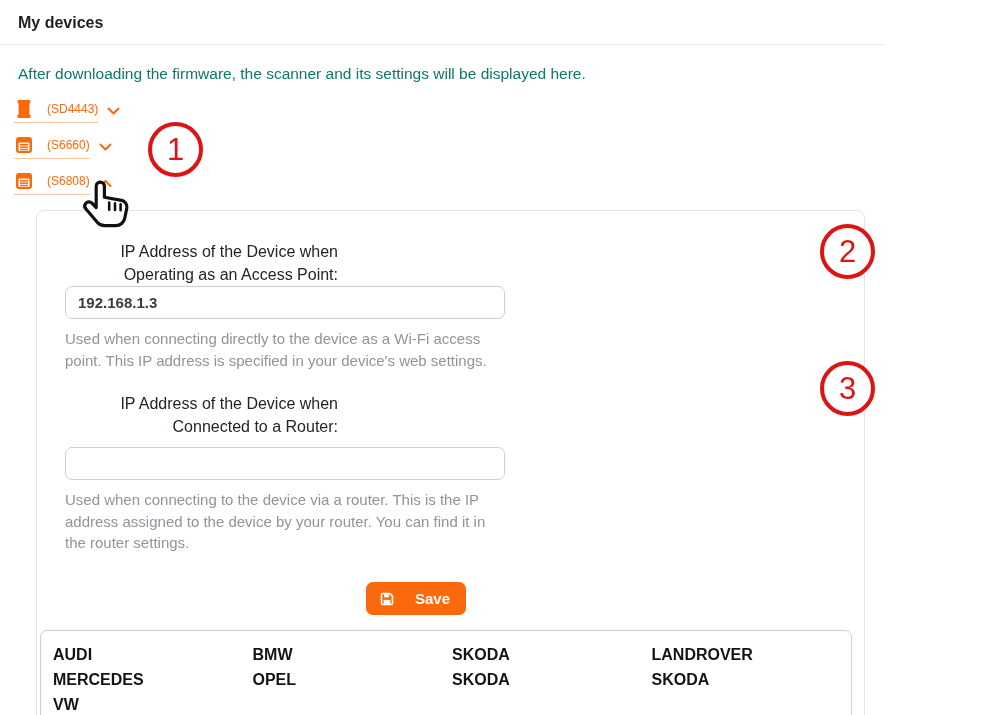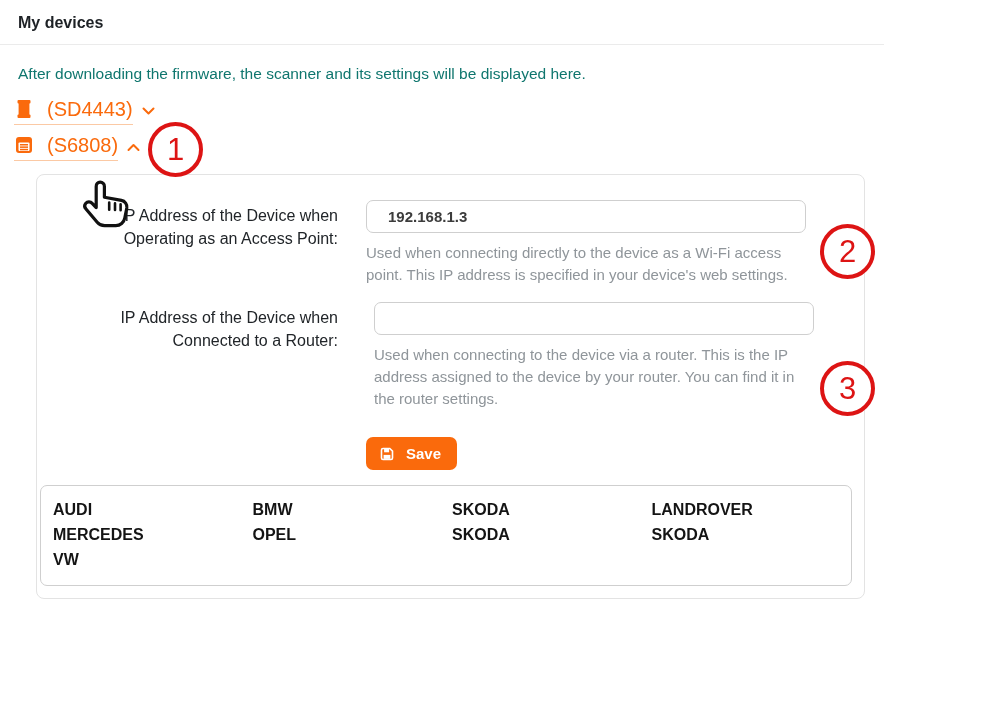--- a/index.html
+++ b/index.html
@@ -13,44 +13,44 @@
   .page-title{ font-size:16px; font-weight:700; color:#1d2125; }
   
   .intro{ margin:20px 18px 0; font-size:15.5px; color:#0f766e; }
   
   .device-list{ margin:10px 0 0 14px; }
   .device-row{ height:36px; display:flex; align-items:center; }
   .device-link{
     display:inline-flex; align-items:center; gap:13px; text-decoration:none;
     border-bottom:1px solid #fbc9a4; padding-bottom:3px; cursor:pointer;
   }
-  .device-label{ font-size:20px; color:#fa6a0c; }
+  .device-label{ font-size:12px; color:#fa6a0c; }
   .chev{ margin-left:9px; display:inline-flex; align-items:center; cursor:pointer; }
   .dev-icon{ display:inline-flex; }
   
   .panel{
     margin:9px 19px 0 36px; border:1px solid #e3e3e3; border-radius:8px;
     padding:25px 0 12px; background:#fff;
   }
-  .form-row{ display:flex; align-items:flex-start; }
+  .form-row{ display:flex; align-items:flex-start;flex-direction:column; }
   .form-row + .form-row{ margin-top:16px;gap:8px; }
   .form-label{
     width:258px; margin-left:43px; flex-shrink:0; text-align:right;
     font-size:16px; line-height:1.42; color:#212529; padding-top:5px;
   }
   .form-field{ margin-left:28px; width:440px; }
   .ip-input{
     width:440px; height:33px; border:1px solid #cfcfcf; border-radius:7px;
-    padding:0 21px; font-size:15px; font-weight:600; color:#3c3c3c;
+    padding:0 12px; font-size:15px; font-weight:600; color:#3c3c3c;
     font-family:"Liberation Sans", sans-serif; outline:none; background:#fff;
   }
   .help-text{ margin-top:9px; max-width:424px; font-size:15px; line-height:1.46; color:#8f959a; }
   .save-row{ margin:28px 0 0 329px; }
   .save-btn{
-    display:inline-flex; align-items:center; gap:11px; border:none; cursor:pointer;
+    display:inline-flex; align-items:center; gap:20px; border:none; cursor:pointer;
     background:#fa6a0c; color:#fff; font-weight:700; font-size:15px;
     padding:8px 16px 8px 13px; border-radius:7px; font-family:"Liberation Sans", sans-serif;
   }
   
   .brands-box{
     margin:15px 12px 0 3px; border:1px solid #cfcfcf; border-radius:7px;
     padding:11px 0 13px 12px; display:flex;
   }
   .brand-col{ width:234px; }
   .brand-item{ display:block; font-size:16px; font-weight:700; line-height:25px; color:#141414; }
@@ -91,33 +91,52 @@
           </svg>
         </span>
         <span class="device-label">(SD4443)</span>
       </a>
       <span class="chev">
         <svg width="13" height="9" viewBox="0 0 13 9">
             <polyline points="1.5,1.5 6.5,6.5 11.5,1.5" fill="none" stroke="#fa6a0c" stroke-width="2" stroke-linecap="round" stroke-linejoin="round"></polyline>
           </svg>
       </span>
     </div>
-
 
     <div class="device-row">
       <a class="device-link">
         <span class="dev-icon">
           <svg width="20" height="20" viewBox="0 0 20 20">
             <rect x="2" y="2" width="16" height="16" rx="3" fill="#fa6a0c"></rect>
             <rect x="4.5" y="7.5" width="11" height="8.5" rx="1" fill="#fff"></rect>
             <rect x="6" y="9" width="8" height="1.5" fill="#fa6a0c"></rect>
             <rect x="6" y="11.4" width="8" height="1.5" fill="#fa6a0c"></rect>
             <rect x="6" y="13.8" width="8" height="1.5" fill="#fa6a0c"></rect>
           </svg>
         </span>
+        <span class="device-label">(S6660)</span>
+      </a>
+      <span class="chev">
+        <svg width="13" height="9" viewBox="0 0 13 9">
+            <polyline points="1.5,1.5 6.5,6.5 11.5,1.5" fill="none" stroke="#fa6a0c" stroke-width="2" stroke-linecap="round" stroke-linejoin="round"></polyline>
+          </svg>
+      </span>
+    </div>
+
+    <div class="device-row">
+      <a class="device-link">
+        <span class="dev-icon">
+          <svg width="20" height="20" viewBox="0 0 20 20">
+            <rect x="2" y="2" width="16" height="16" rx="3" fill="#fa6a0c"></rect>
+            <rect x="4.5" y="7.5" width="11" height="8.5" rx="1" fill="#fff"></rect>
+            <rect x="6" y="9" width="8" height="1.5" fill="#fa6a0c"></rect>
+            <rect x="6" y="11.4" width="8" height="1.5" fill="#fa6a0c"></rect>
+            <rect x="6" y="13.8" width="8" height="1.5" fill="#fa6a0c"></rect>
+          </svg>
+        </span>
         <span class="device-label">(S6808)</span>
       </a>
       <span class="chev">
         <svg width="13" height="9" viewBox="0 0 13 9">
             <polyline points="1.5,7 6.5,2 11.5,7" fill="none" stroke="#fa6a0c" stroke-width="2" stroke-linecap="round" stroke-linejoin="round"></polyline>
           </svg>
       </span>
     </div>
 
   </div>

